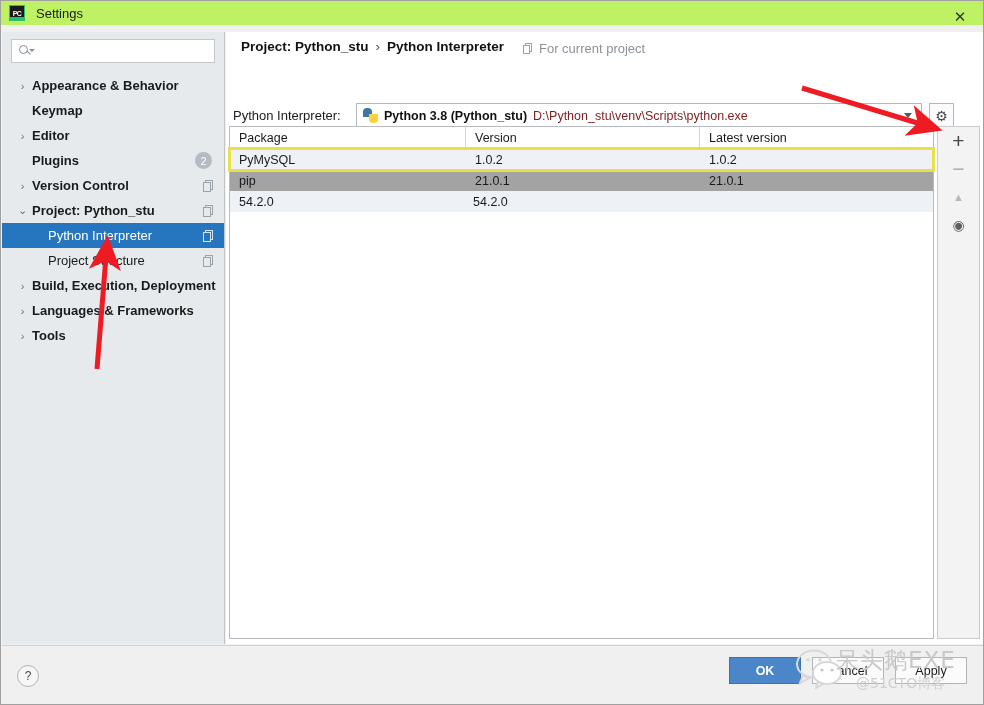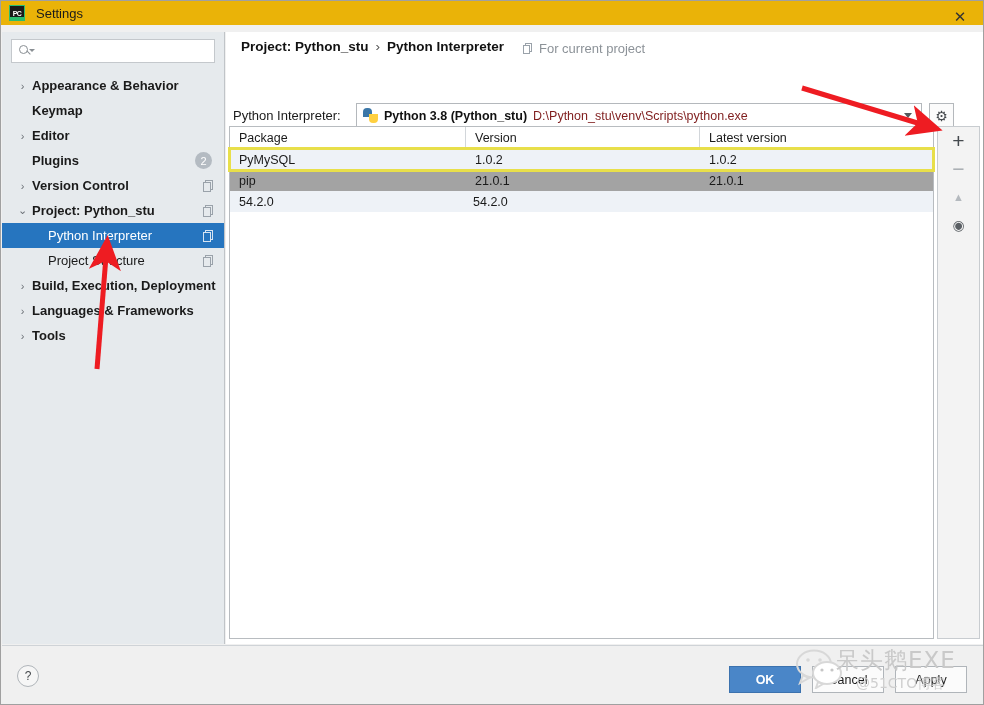--- a/index.html
+++ b/index.html
@@ -14,21 +14,21 @@
     position: relative;
     width: 984px; height: 705px;
     background: #f0f0f0;
     border: 1px solid #a0a0a0;
     overflow: hidden;
   }
 
   
   #titlebar {
     position: absolute; left: 0; top: 0; width: 982px; height: 24px;
-    background: #eab308;
+    background: #bef264;
     display: flex; align-items: center;
   }
   #pc-logo {
     width: 16px; height: 16px; margin-left: 8px;
     background: #1a1a1a;
     border: 1px solid #2bbd6e;
     position: relative;
     display: flex; align-items: center; justify-content: center;
   }
   #pc-logo span {
@@ -222,21 +222,21 @@
     position: absolute; left: 1px; top: 644px; width: 982px; height: 60px;
     background: #f0f0f0; border-top: 1px solid #cfd3d7;
   }
   #help-btn {
     position: absolute; left: 15px; top: 19px; width: 22px; height: 22px;
     border: 1px solid #b0b5ba; border-radius: 50%; background: #f6f6f6;
     display:flex; align-items:center; justify-content:center;
     font-size: 12px; color:#45494d; cursor:pointer;
   }
   .dlgbtn {
-    position: absolute; top: 20px; height: 27px;
+    position: absolute; top: 11px; height: 27px;
     border: 1px solid #b0b5ba; background: #fbfbfb;
     display:flex; align-items:center; justify-content:center;
     font-size: 12.5px; color:#1a1a1a; cursor:pointer;
   }
   #ok-btn {
     left: 727px; width: 72px;
     background: #4a86c8; border: 1px solid #3c72ae; color:#ffffff; font-weight:bold;
   }
   #cancel-btn { left: 810px; width: 72px; }
   #apply-btn  { left: 893px; width: 72px; }

